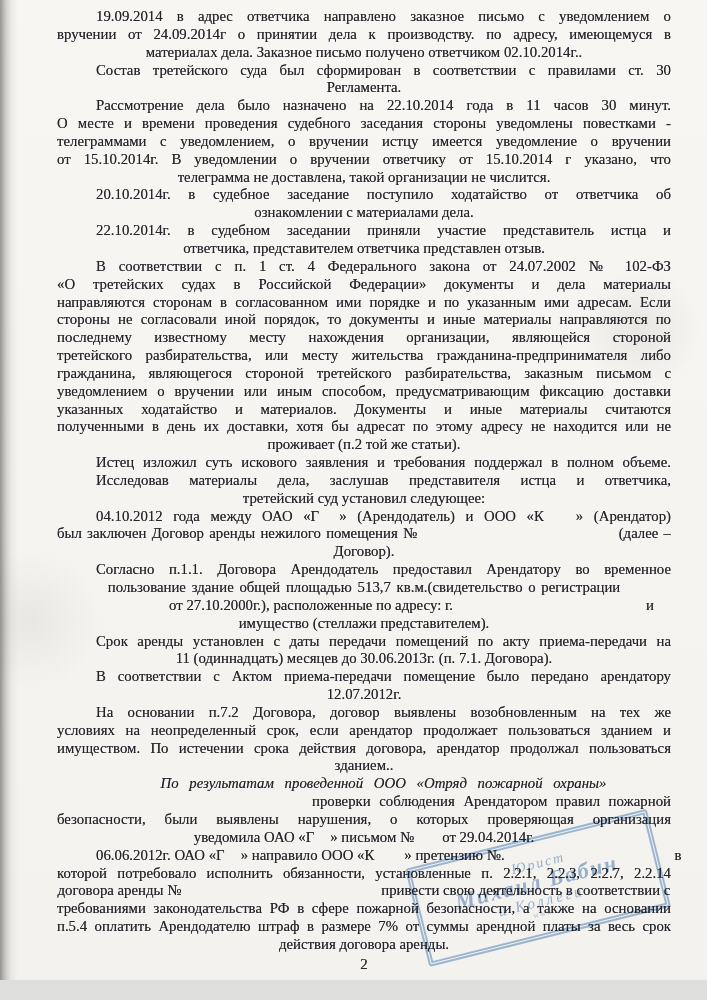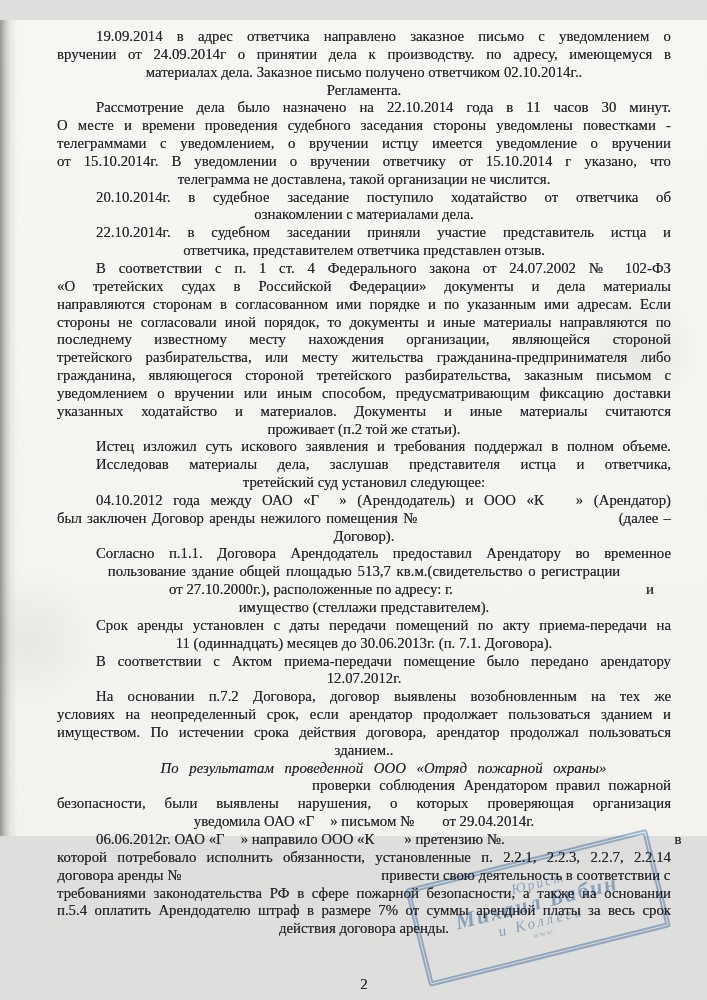--- a/index.html
+++ b/index.html
@@ -2,27 +2,26 @@
 <html><head>
 <meta charset="utf-8">
 <style>
   html,body{margin:0;padding:0;}
   body{
     width:707px;height:1000px;overflow:hidden;
     background:#dededc;
     font-family:"Liberation Serif",serif;
   }
   .page{
-    position:relative;width:707px;height:816px;
+    position:relative;width:707px;height:980px;
     background-color:#f6f5f2;
     background-image:
       radial-gradient(circle at 640px 330px, rgba(205,203,200,0.35) 0, rgba(205,203,200,0) 60px),
       radial-gradient(circle at 30px 620px, rgba(205,203,200,0.30) 0, rgba(205,203,200,0) 70px),
       linear-gradient(180deg,#f7f6f3 0%,#f5f4f1 55%,#f3f2ef 100%);
-    margin-top: 20px;
   }
   .scan-edge{
     position:absolute;left:0;top:0;width:18px;height:100%;
     background:linear-gradient(90deg,
       rgba(110,108,105,0.70) 0px,
       rgba(150,148,145,0.40) 6px,
       rgba(180,178,175,0.18) 11px,
       rgba(190,188,185,0) 18px);
   }
   .doc{
@@ -58,39 +57,41 @@
 </head>
 <body>
 
 <div class="page">
   <div class="scan-edge"></div>
 
   <div class="doc">
       <div class="line just ind">19.09.2014 в адрес ответчика направлено заказное письмо с уведомлением о</div>
       <div class="line just">вручении от 24.09.2014г о принятии дела к производству. по адресу, имеющемуся в</div>
       <div class="line">материалах дела. Заказное письмо получено ответчиком  02.10.2014г..</div>
+      <div class="line just ind">Состав третейского суда был сформирован в соответствии с правилами ст. 30</div>
       <div class="line">Регламента.</div>
       <div class="line just ind">Рассмотрение дела было назначено на 22.10.2014 года в 11 часов 30 минут.</div>
       <div class="line just">О месте и времени проведения судебного заседания стороны уведомлены повестками -</div>
       <div class="line just">телеграммами с уведомлением, о вручении истцу имеется уведомление о вручении</div>
       <div class="line just">от 15.10.2014г. В уведомлении о вручении ответчику от 15.10.2014 г указано, что</div>
       <div class="line">телеграмма не доставлена, такой организации не числится.</div>
       <div class="line just ind">20.10.2014г. в судебное заседание поступило ходатайство от ответчика об</div>
       <div class="line">ознакомлении с материалами дела.</div>
       <div class="line just ind">22.10.2014г.  в судебном заседании приняли участие представитель истца и</div>
       <div class="line">ответчика, представителем ответчика представлен отзыв.</div>
       <div class="line just ind">В соответствии с п. 1 ст. 4 Федерального закона от 24.07.2002 № 102-ФЗ</div>
       <div class="line just">«О третейских судах в Российской Федерации» документы и дела материалы</div>
       <div class="line just">направляются сторонам в согласованном ими порядке и по указанным ими адресам. Если</div>
       <div class="line just">стороны не согласовали иной порядок, то документы и иные материалы направляются по</div>
       <div class="line just">последнему известному месту нахождения организации, являющейся стороной</div>
       <div class="line just">третейского разбирательства, или месту жительства гражданина-предпринимателя либо</div>
       <div class="line just">гражданина, являющегося стороной третейского разбирательства, заказным письмом с</div>
       <div class="line just">уведомлением о вручении или иным способом, предусматривающим фиксацию доставки</div>
       <div class="line just">указанных ходатайство и материалов. Документы и иные материалы считаются</div>
+      <div class="line just">полученными в день их доставки, хотя бы адресат по этому адресу не находится или не</div>
       <div class="line">проживает (п.2 той же статьи).</div>
       <div class="line just ind">Истец изложил суть искового заявления и требования поддержал в полном объеме.</div>
       <div class="line just ind">Исследовав материалы дела, заслушав представителя истца и ответчика,</div>
       <div class="line">третейский суд установил следующее:</div>
       <div class="line just ind">04.10.2012 года между ОАО «Г<span class="gap" style="width: 20px;"></span>» (Арендодатель) и ООО «К<span class="gap" style="width: 32px;"></span>» (Арендатор)</div>
       <div class="line just">был заключен Договор аренды нежилого помещения №<span class="gap" style="width: 200px;"></span>(далее –</div>
       <div class="line">Договор).</div>
       <div class="line just ind">Согласно п.1.1. Договора  Арендодатель предоставил Арендатору во временное</div>
       <div class="line" style="word-spacing: 2px;">пользование здание общей площадью 513,7 кв.м.(свидетельство о регистрации</div>
       <div class="line"><span class="gap" style="width: 95px;"></span>от 27.10.2000г.), расположенные по адресу: г.<span class="gap" style="width: 193px;"></span>и</div>

